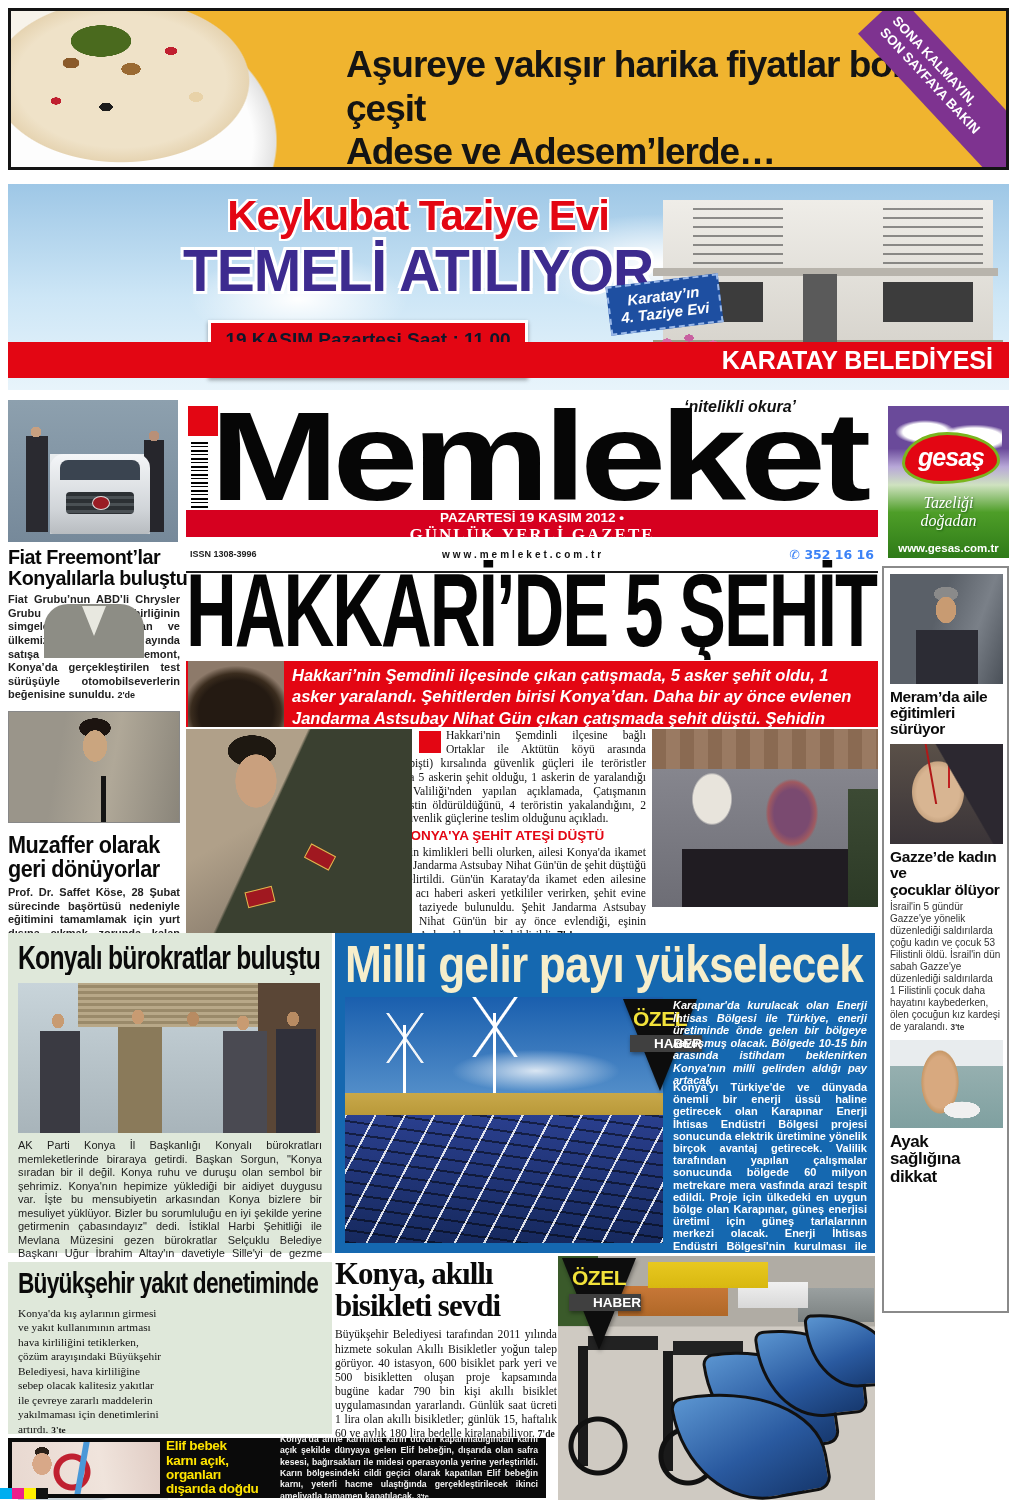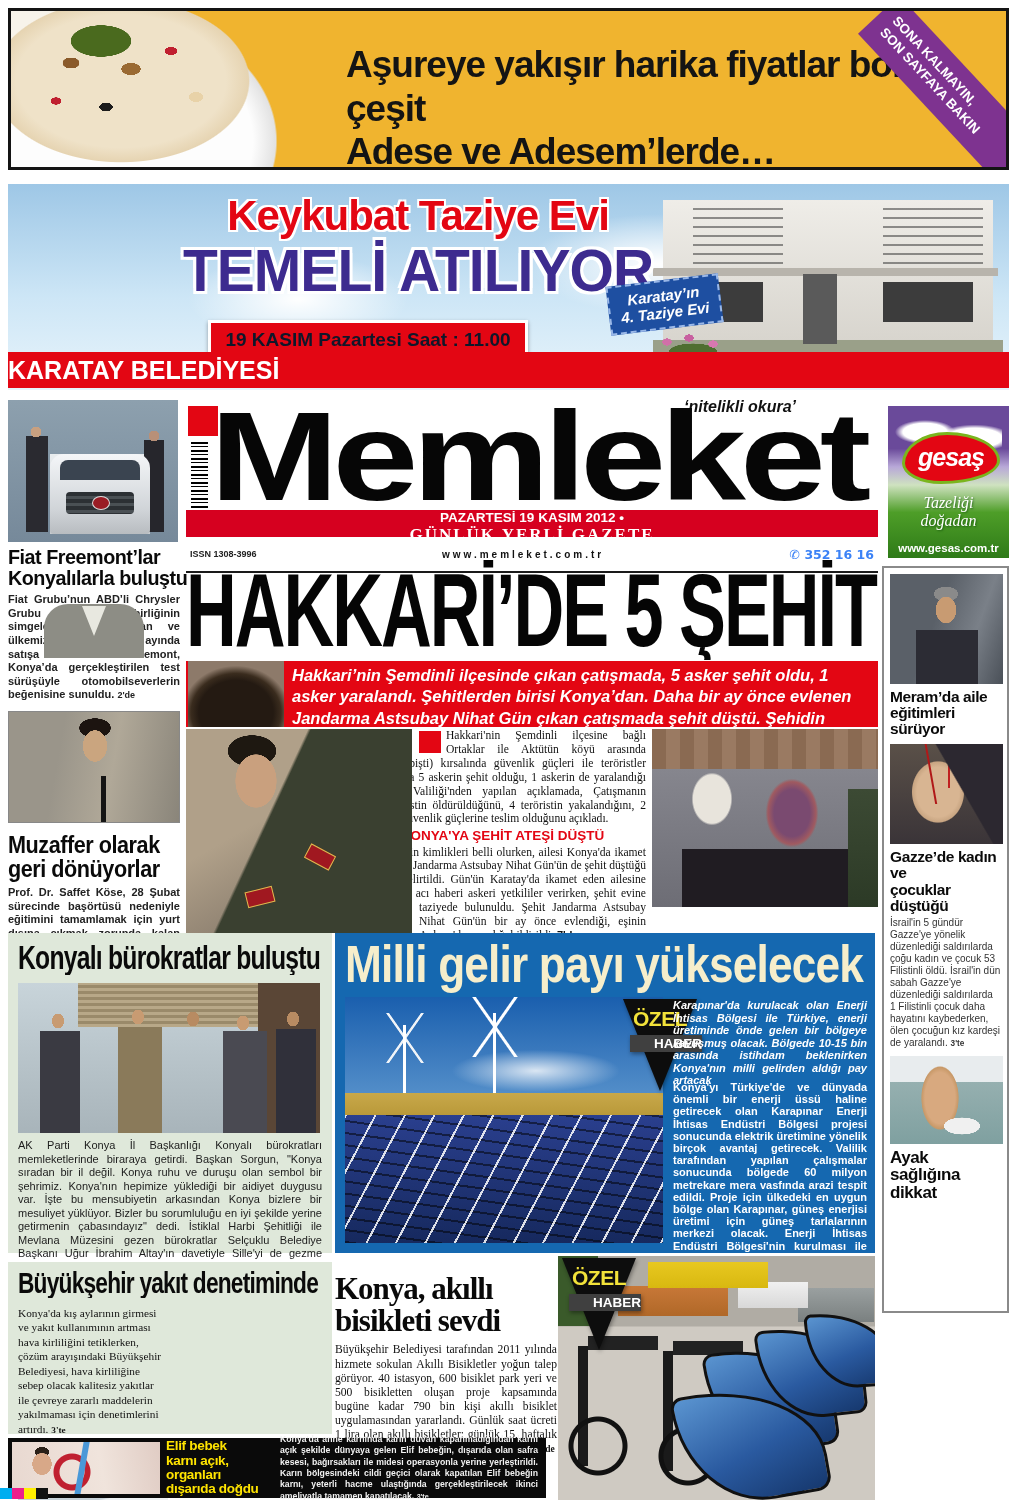--- a/index.html
+++ b/index.html
@@ -25,21 +25,21 @@
       radial-gradient(150px 95px at 110px 70px,#efe2c8 0 70%,#e6d4b2 85%,transparent 86%),
       radial-gradient(190px 150px at 105px 130px,#fdfdfd 0 72%,#e2e2e2 84%,transparent 85%),
       linear-gradient(120deg,#f7f3ea 0 30%,#f0b42f 31%);}
   .top-ad-text{position:absolute;left:335px;top:32px;width:560px;color:#141414;font-weight:bold;font-size:37px;line-height:1.18;letter-spacing:-1px;}
   .ribbon{position:absolute;left:836px;top:48px;width:198px;height:56px;background:#7e3390;transform:rotate(47deg);color:#fff;font-weight:bold;font-size:13.5px;line-height:1.25;display:flex;flex-direction:column;justify-content:center;padding-left:14px;box-sizing:border-box;}
   .ribbon:after{content:"";position:absolute;right:-26px;top:-6px;border-left:28px solid #7e3390;border-top:34px solid transparent;border-bottom:34px solid transparent;}
 
   
   .banner{left:8px;top:184px;width:1001px;height:206px;background:linear-gradient(#9ec7e6,#cde6f6 55%,#e8f4fb);overflow:hidden;}
   .cloud{position:absolute;border-radius:50%;background:radial-gradient(closest-side,#ffffff,rgba(255,255,255,0));}
-  .banner-red-strip{position:absolute;left:0;bottom:2px;width:100%;height:36px;background:#e30613;color:#fff;font-weight:800;font-size:25px;line-height:36px;padding-right:16px;box-sizing:border-box;letter-spacing:0;}
+  .banner-red-strip{position:absolute;left:0;bottom:12px;width:100%;height:36px;background:#e30613;color:#fff;font-weight:800;font-size:25px;text-align:right;line-height:36px;padding-right:16px;box-sizing:border-box;letter-spacing:0;}
   .banner-title{position:absolute;left:130px;top:8px;width:560px;text-align:center;color:#e30613;font-size:42px;font-weight:800;letter-spacing:-1px;text-shadow:2px 2px 0 #fff,-2px 2px 0 #fff,2px -2px 0 #fff,-2px -2px 0 #fff;}
   .banner-sub{position:absolute;left:70px;top:52px;width:680px;text-align:center;color:#3d2b8f;font-size:60px;font-weight:800;letter-spacing:-1px;transform:scaleX(.95);transform-origin:50% 50%;text-shadow:3px 3px 0 #fff,-3px 3px 0 #fff,3px -3px 0 #fff,-3px -3px 0 #fff;}
   .banner-info{position:absolute;left:200px;top:136px;width:320px;height:58px;background:#e30613;border:3px solid #fff;box-shadow:0 2px 4px rgba(0,0,0,.35);color:#0f172a;text-align:center;box-sizing:border-box;padding-top:6px;}
   .banner-info .l1{font-size:19px;font-weight:800;}
   .banner-info .l2{font-size:13px;font-weight:700;margin-top:2px;}
   .bld{position:absolute;right:6px;top:10px;width:350px;height:168px;
     background:
       repeating-linear-gradient(180deg,rgba(60,60,60,.55) 0 2px,transparent 2px 9px) 230px 14px/100px 58px no-repeat,
       repeating-linear-gradient(180deg,rgba(60,60,60,.55) 0 2px,transparent 2px 9px) 40px 14px/90px 58px no-repeat,
       linear-gradient(#5a5a5a,#5a5a5a) 150px 80px/34px 70px no-repeat,
@@ -207,21 +207,21 @@
       radial-gradient(120px 30px at 60% 30%,rgba(255,255,255,.8),transparent 70%),
       linear-gradient(#1a5fae,#7fb2de 70%,#bcd8ee);}
   .badge{position:absolute;width:74px;height:92px;filter:drop-shadow(1px 2px 2px rgba(0,0,0,.4));}
   .badge .tri{position:absolute;left:0;top:0;width:74px;height:92px;background:#0d0d0d;clip-path:polygon(0 0,100% 0,50% 100%);border:0;}
   .badge .oz{position:absolute;left:0;top:8px;width:74px;text-align:center;color:#f2e23a;font-weight:800;font-size:21px;letter-spacing:-.5px;}
   .badge .hb{position:absolute;left:7px;top:36px;width:72px;text-align:right;background:#404040;color:#fff;font-weight:800;font-size:13.5px;padding:1px 0;}
   .energy-lead{position:absolute;left:338px;top:66px;width:194px;color:#fff;font-weight:bold;font-style:italic;font-size:11px;line-height:1.14;text-align:justify;}
   .energy-body{position:absolute;left:338px;top:148px;width:194px;color:#fff;font-weight:bold;font-size:11px;line-height:1.11;text-align:justify;}
 
   
-  .bike-text{left:335px;top:1258px;width:222px;height:180px;margin-top:15px;}
+  .bike-text{left:335px;top:1258px;width:222px;height:180px;}
   .bike-h{font-family:"Liberation Serif",serif;font-size:31px;font-weight:bold;line-height:1.04;letter-spacing:-1px;color:#0a0a0a;}
   .bike-b{margin-top:6px;font-family:"Liberation Serif",serif;font-size:11.6px;line-height:1.22;color:#111;text-align:justify;}
   .bikes-photo{left:558px;top:1256px;width:317px;height:244px;
     background:
       radial-gradient(30px 30px at 40px 190px,transparent 0 24px,#111 25px 29px,transparent 30px),
       radial-gradient(30px 30px at 130px 200px,transparent 0 24px,#111 25px 29px,transparent 30px),
       radial-gradient(30px 30px at 230px 210px,transparent 0 24px,#111 25px 29px,transparent 30px),
       linear-gradient(#1a1a1a,#1a1a1a) 20px 90px/10px 120px no-repeat,
       linear-gradient(#1a1a1a,#1a1a1a) 105px 95px/10px 120px no-repeat,
       linear-gradient(#222,#222) 30px 80px/70px 14px no-repeat,
@@ -359,21 +359,21 @@
 
   <div class="abs sidebar">
     <div class="sb-photo meram-photo"></div>
     <h3 class="sb-h">
       <span>Meram’da aile</span><br>
       <span>eğitimleri sürüyor</span>
     </h3>
     <div class="sb-photo gazze-photo" style="margin-top:7px;"></div>
     <h3 class="sb-h">
       <span>Gazze’de kadın ve</span><br>
-      <span>çocuklar düştüğü</span>
+      <span>çocuklar ölüyor</span>
     </h3>
     <p class="sb-b"><span>İsrail'in 5 gündür Gazze'ye yönelik düzenlediği saldırılarda çoğu kadın ve çocuk 53 Filistinli öldü. İsrail'in dün sabah Gazze'ye düzenlediği saldırılarda 1 Filistinli çocuk daha hayatını kaybederken, ölen çocuğun kız kardeşi de yaralandı.</span> <span class="ref">3'te</span></p>
     <div class="sb-photo foot-photo" style="margin-top:7px;"></div>
     <h3 class="sb-h" style="font-size:17px;">
       <span>Ayak sağlığına</span><br>
       <span>dikkat</span>
     </h3>
 
   </div>
 

